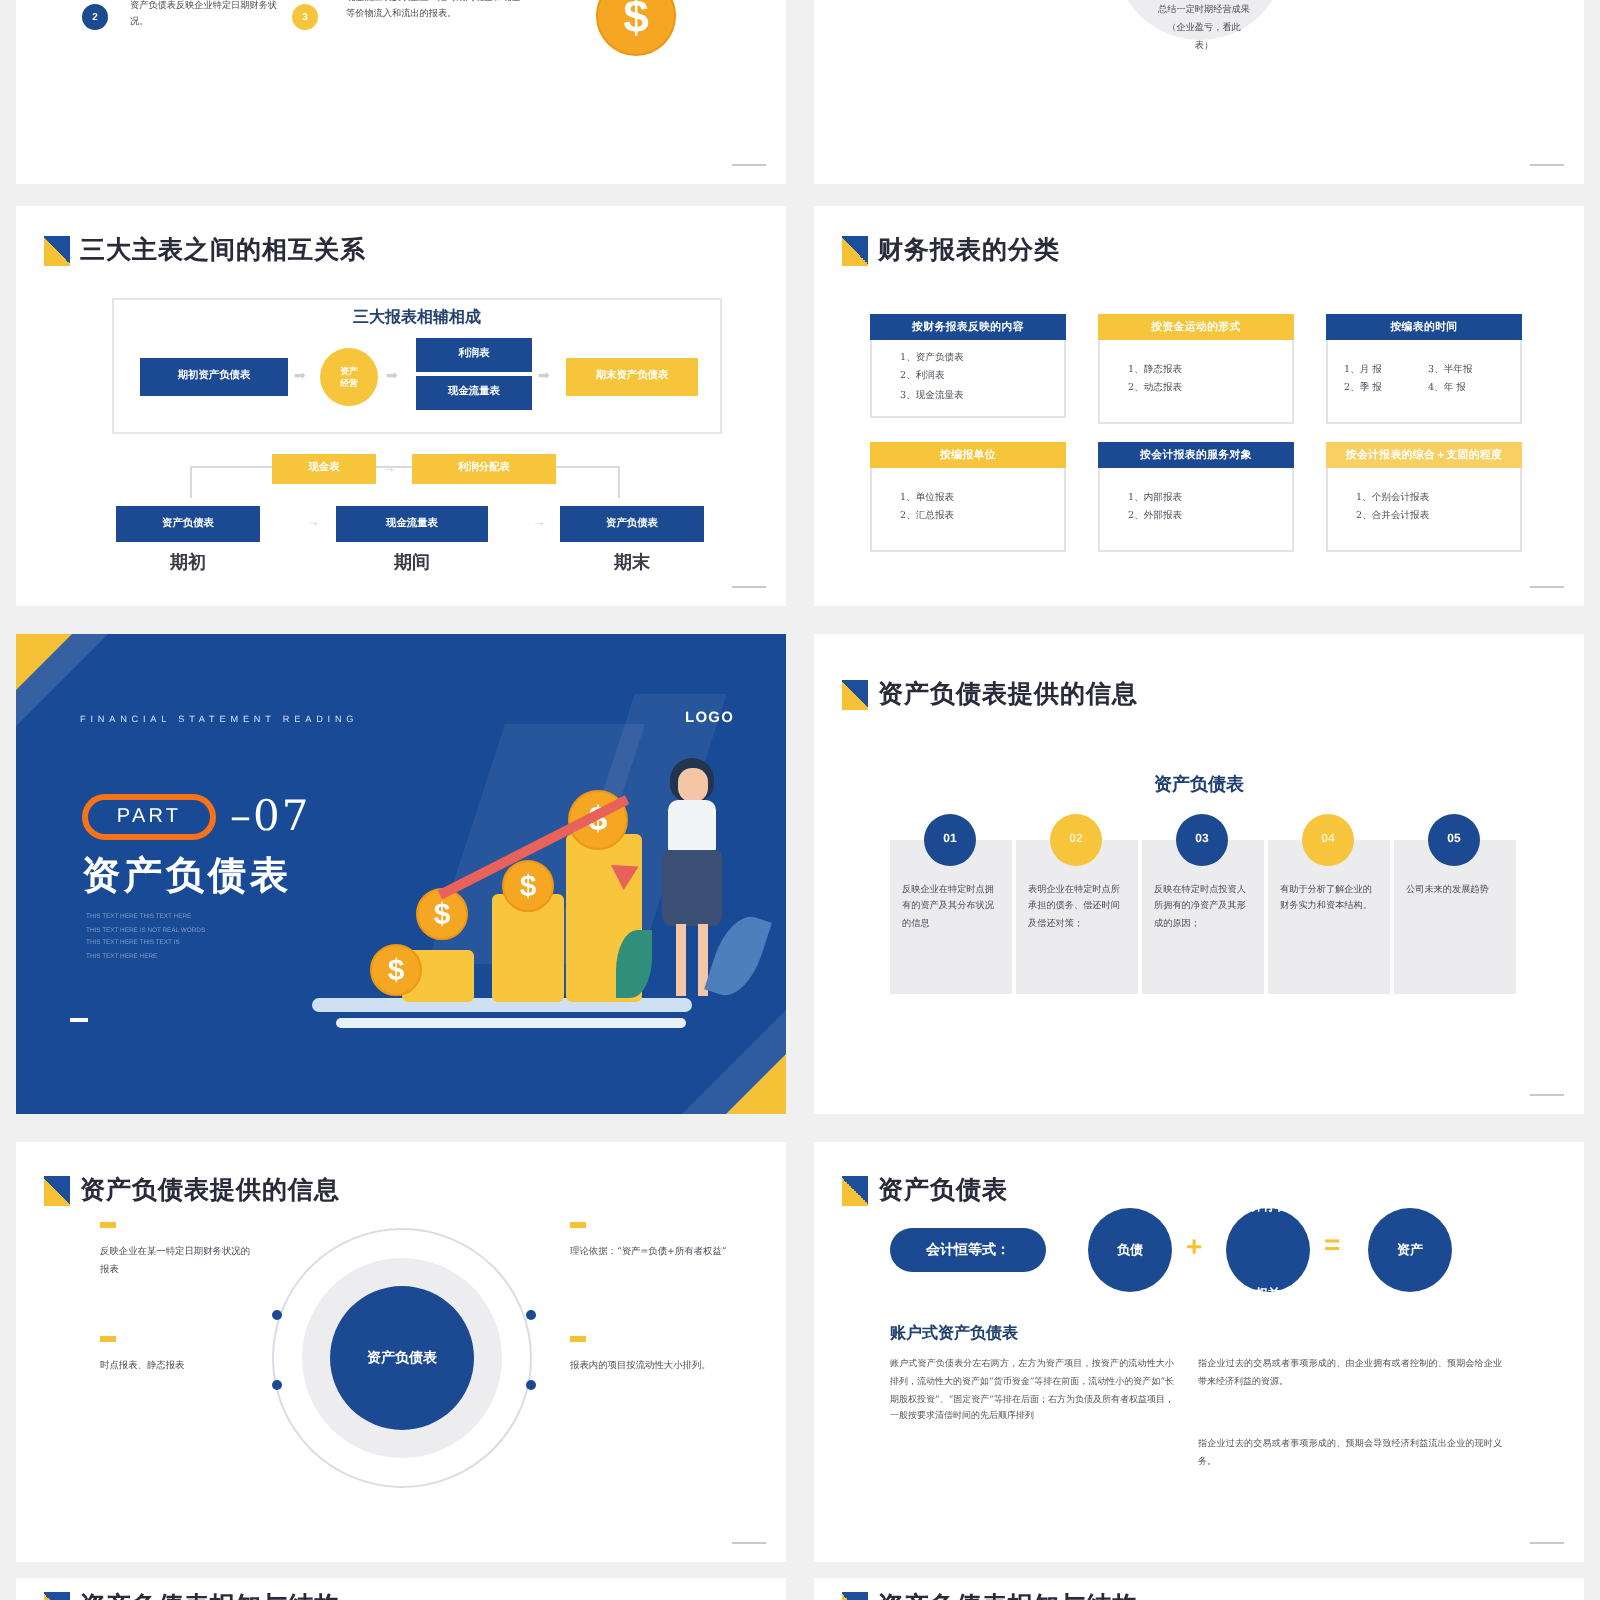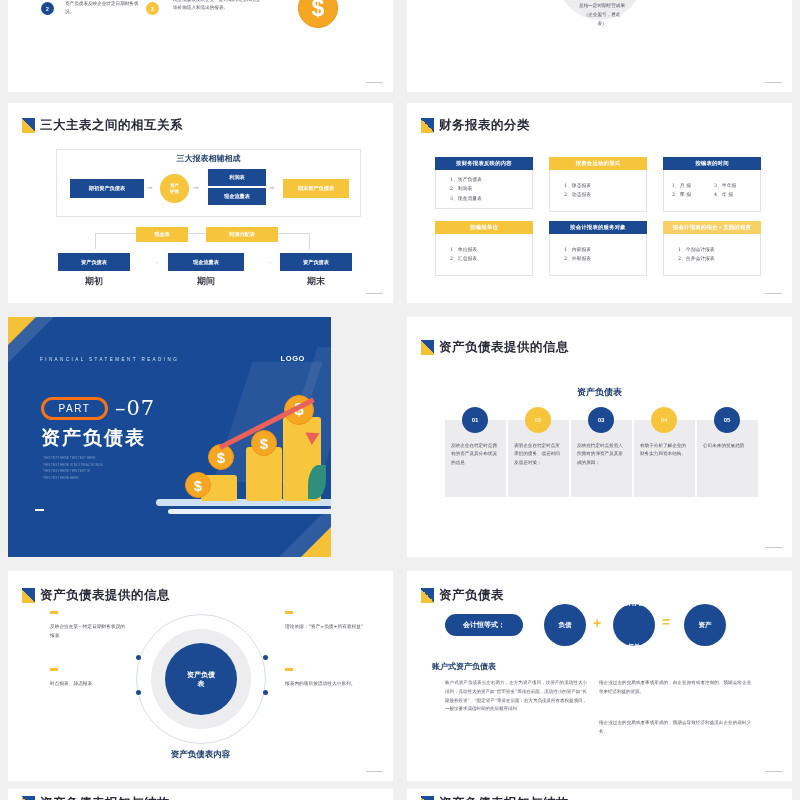--- a/index.html
+++ b/index.html
@@ -303,21 +303,21 @@
       <div class="bd" style="padding-top:11px; padding-bottom:11px;">
           <ul>
         <li>1、个别会计报表</li>
         <li>2、合并会计报表</li>
       </ul>
         </div>
     </div>
     <div class="footline"></div>
   </div>
 
-  <div class="slide cover" style="left:8px; top:317px; width:323px; height:240px;">
+  <div class="slide cover" style="left:8px; top:317px; width:385px; height:240px;">
     <div class="cnr-tl2"></div>
     <div class="cnr-tl"></div>
     <div class="cnr-br2"></div>
     <div class="cnr-br"></div>
 
     <div class="bgshape" style="left:225px; top:45px; width:70px; height:120px; transform:skewX(-18deg);"></div>
     <div class="bgshape" style="left:285px; top:30px; width:46px; height:150px; transform:skewX(-18deg);"></div>
 
     <div class="eyebrow" style="left:32px; top:40px;">FINANCIAL STATEMENT READING</div>
     <div class="logo" style="right:26px; top:37px;">LOGO</div>
@@ -422,41 +422,40 @@
   </div>
 
   <div class="slide white" style="left:8px; top:571px; width:385px; height:210px;">
     <div class="sl-title" style="left:14px; top:16px;">
       <span class="marker"></span>
       <span class="txt">资产负债表提供的信息</span>
     </div>
 
     <div class="ring outer" style="left:128px; top:43px; width:130px; height:130px;"></div>
     <div class="ring mid" style="left:143px; top:58px; width:100px; height:100px;"></div>
-    <div class="ring inner" style="left:157px; top:72px; width:72px; height:72px; flex-direction:column;">
+    <div class="ring inner" style="left:157px; top:72px; width:72px; height:72px; flex-direction:row;">
       <span>资产负债</span>
       <span>表</span>
     </div>
 
     <div class="dotb" style="left:128px; top:84px;"></div>
     <div class="dotb" style="left:128px; top:119px;"></div>
     <div class="dotb" style="left:255px; top:84px;"></div>
     <div class="dotb" style="left:255px; top:119px;"></div>
 
     <div class="ydash" style="left:42px; top:40px;"></div>
     <div class="sidetext" style="left:42px; top:52px; width:76px;">反映企业在某一特定日期财务状况的报表</div>
     <div class="ydash" style="left:42px; top:97px;"></div>
     <div class="sidetext" style="left:42px; top:109px; width:76px;">时点报表、静态报表</div>
 
     <div class="ydash" style="left:277px; top:40px;"></div>
     <div class="sidetext" style="left:277px; top:52px; width:82px;">理论依据：“资产=负债+所有者权益”</div>
     <div class="ydash" style="left:277px; top:97px;"></div>
     <div class="sidetext" style="left:277px; top:109px; width:82px;">报表内的项目按流动性大小排列。</div>
 
-    <div class="sectitle" style="left:0; top:178px; width:385px; text-align:center; font-size:8.5px;">资产负债表内容</div>
     <div class="footline"></div>
   </div>
 
   <div class="slide white" style="left:407px; top:571px; width:385px; height:210px;">
     <div class="sl-title" style="left:14px; top:16px;">
       <span class="marker"></span>
       <span class="txt">资产负债表</span>
     </div>
 
     <div class="eqpill" style="left:38px; top:43px; width:78px; height:22px;font-family:Liberation Serif, serif;">
@@ -472,21 +471,21 @@
       <span>所有者</span>
       <span>权益</span>
     </div>
     <div class="opsign" style="left:255px; top:44px;">
       <span>=</span>
     </div>
     <div class="eqcirc" style="left:277px; top:33px; width:42px; height:42px;">
       <span>资产</span>
     </div>
 
-    <div class="subhead" style="left:25px; top:90px;">账户式资产负债表</div>
+    <div class="subhead" style="left:38px; top:90px;">账户式资产负债表</div>
 
     <div class="para" style="left:38px; top:108px; width:142px;">账户式资产负债表分左右两方，左方为资产项目，按资产的流动性大小排列，流动性大的资产如“货币资金”等排在前面，流动性小的资产如“长期股权投资”、“固定资产”等排在后面；右方为负债及所有者权益项目，一般按要求清偿时间的先后顺序排列</div>
     <div class="para" style="left:192px; top:108px; width:152px;">指企业过去的交易或者事项形成的、由企业拥有或者控制的、预期会给企业带来经济利益的资源。</div>
     <div class="para" style="left:192px; top:148px; width:152px;">指企业过去的交易或者事项形成的、预期会导致经济利益流出企业的现时义务。</div>
     <div class="footline"></div>
   </div>
 
   <div class="slide white" style="left:8px; top:789px; width:385px; height:120px;">
     <div class="sl-title" style="left:14px; top:6px;">
       <span class="marker"></span>

